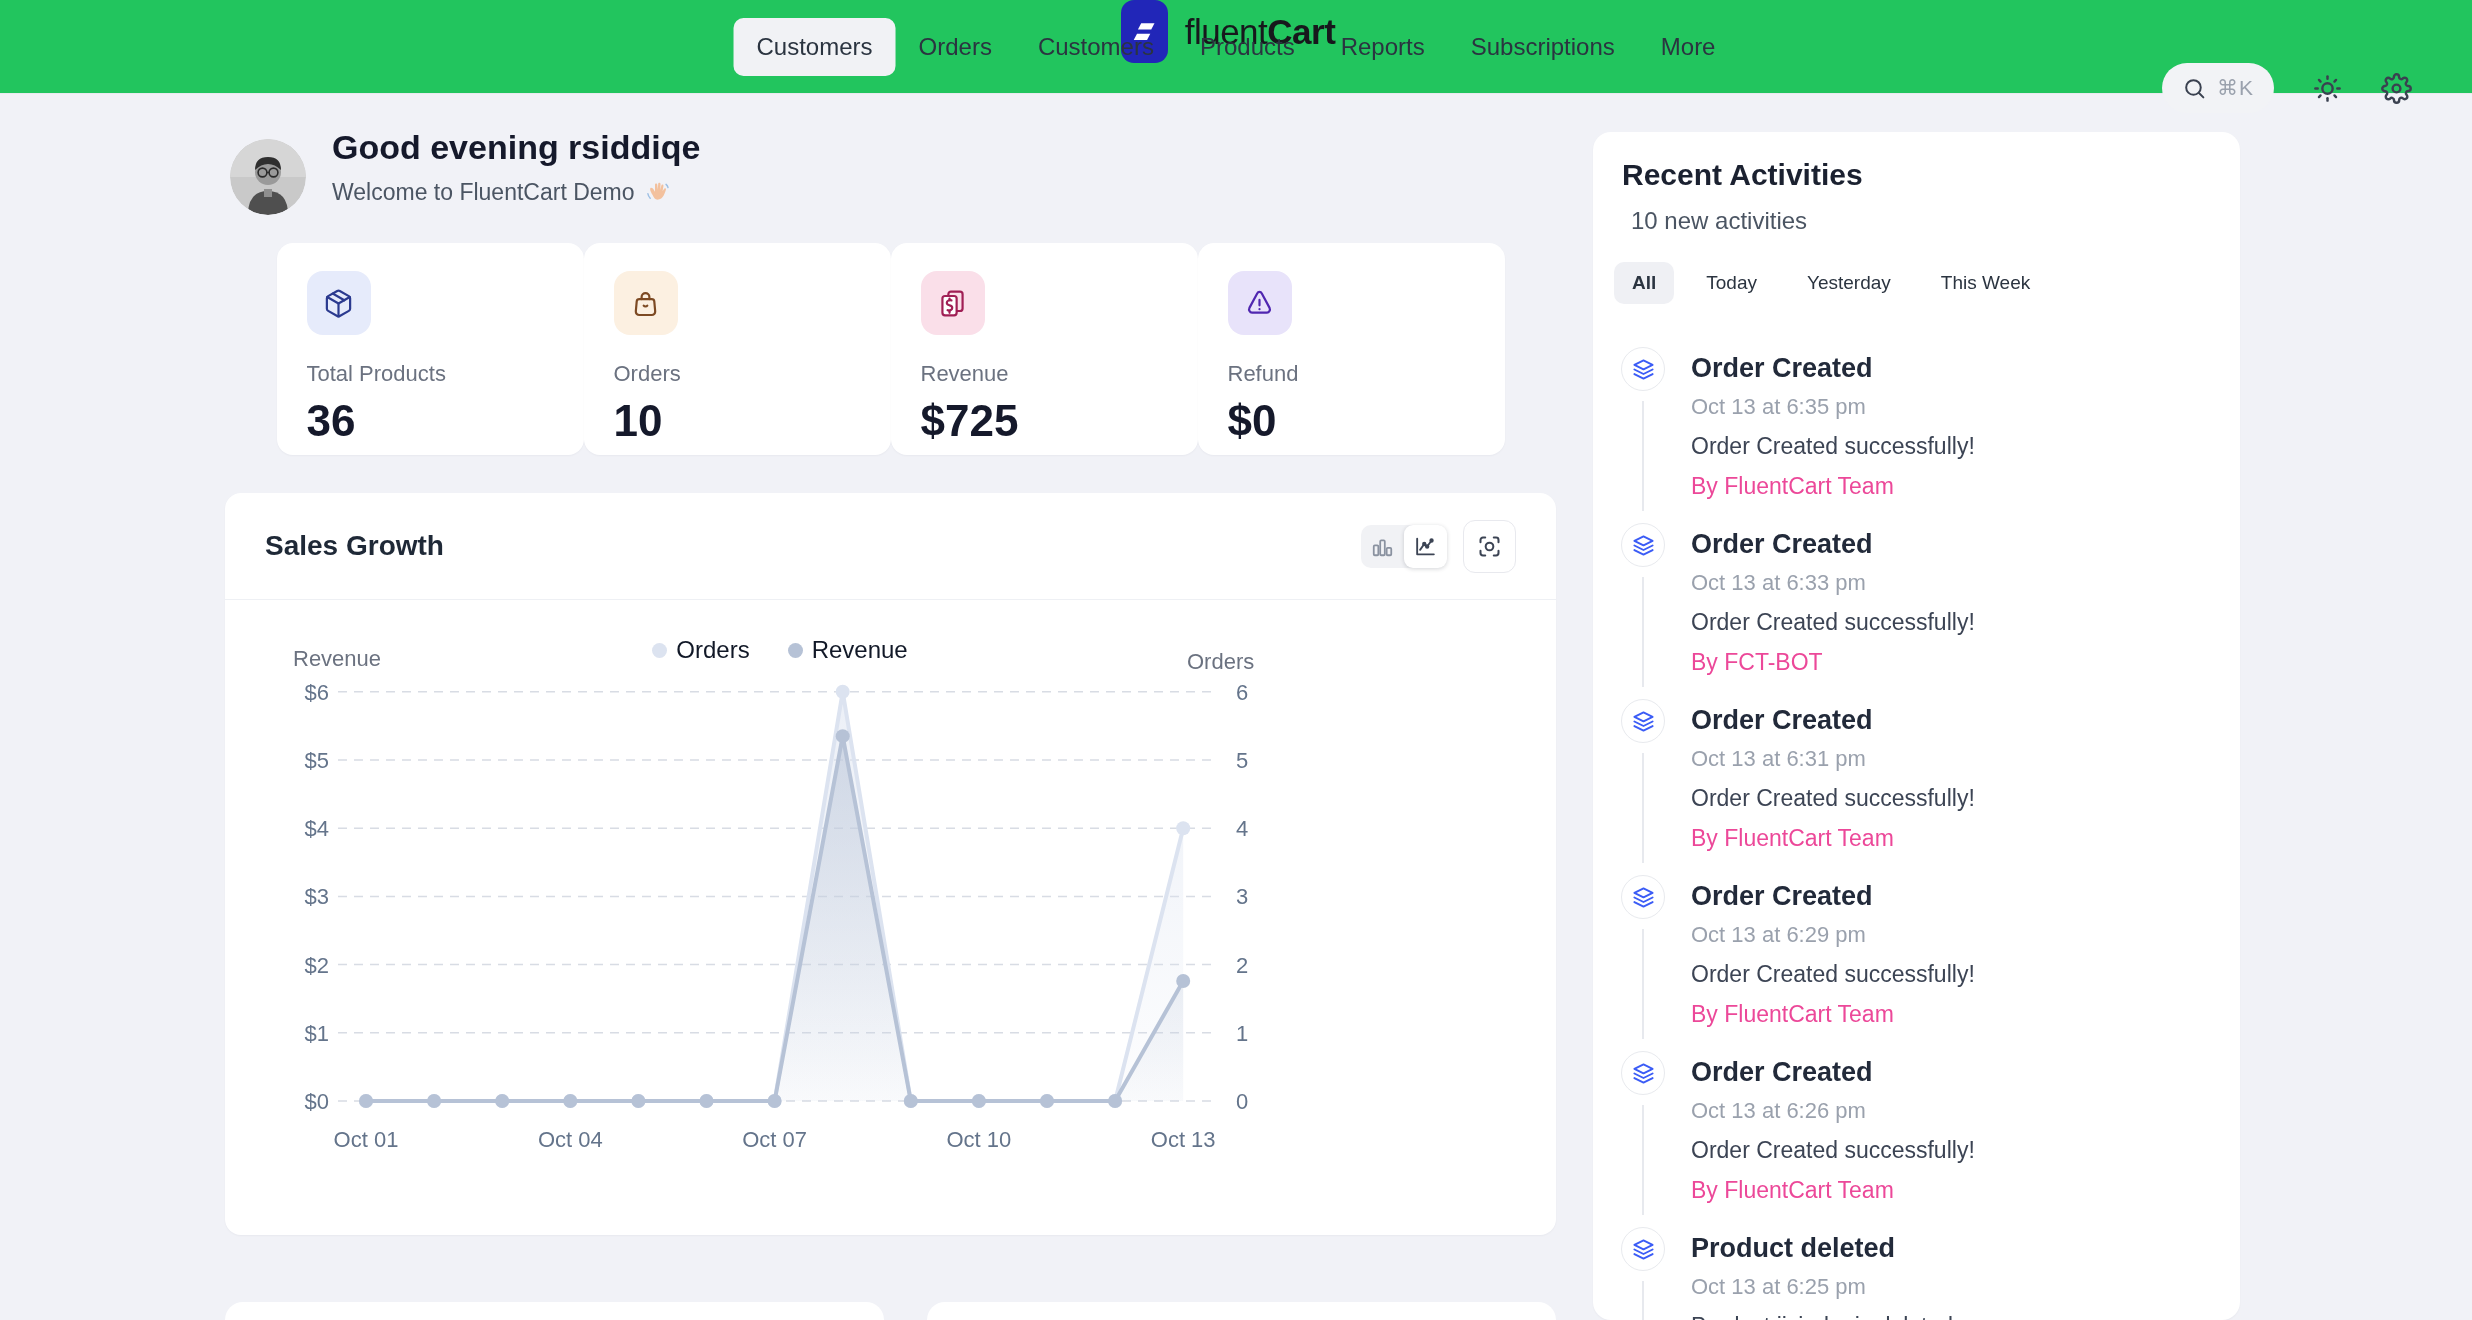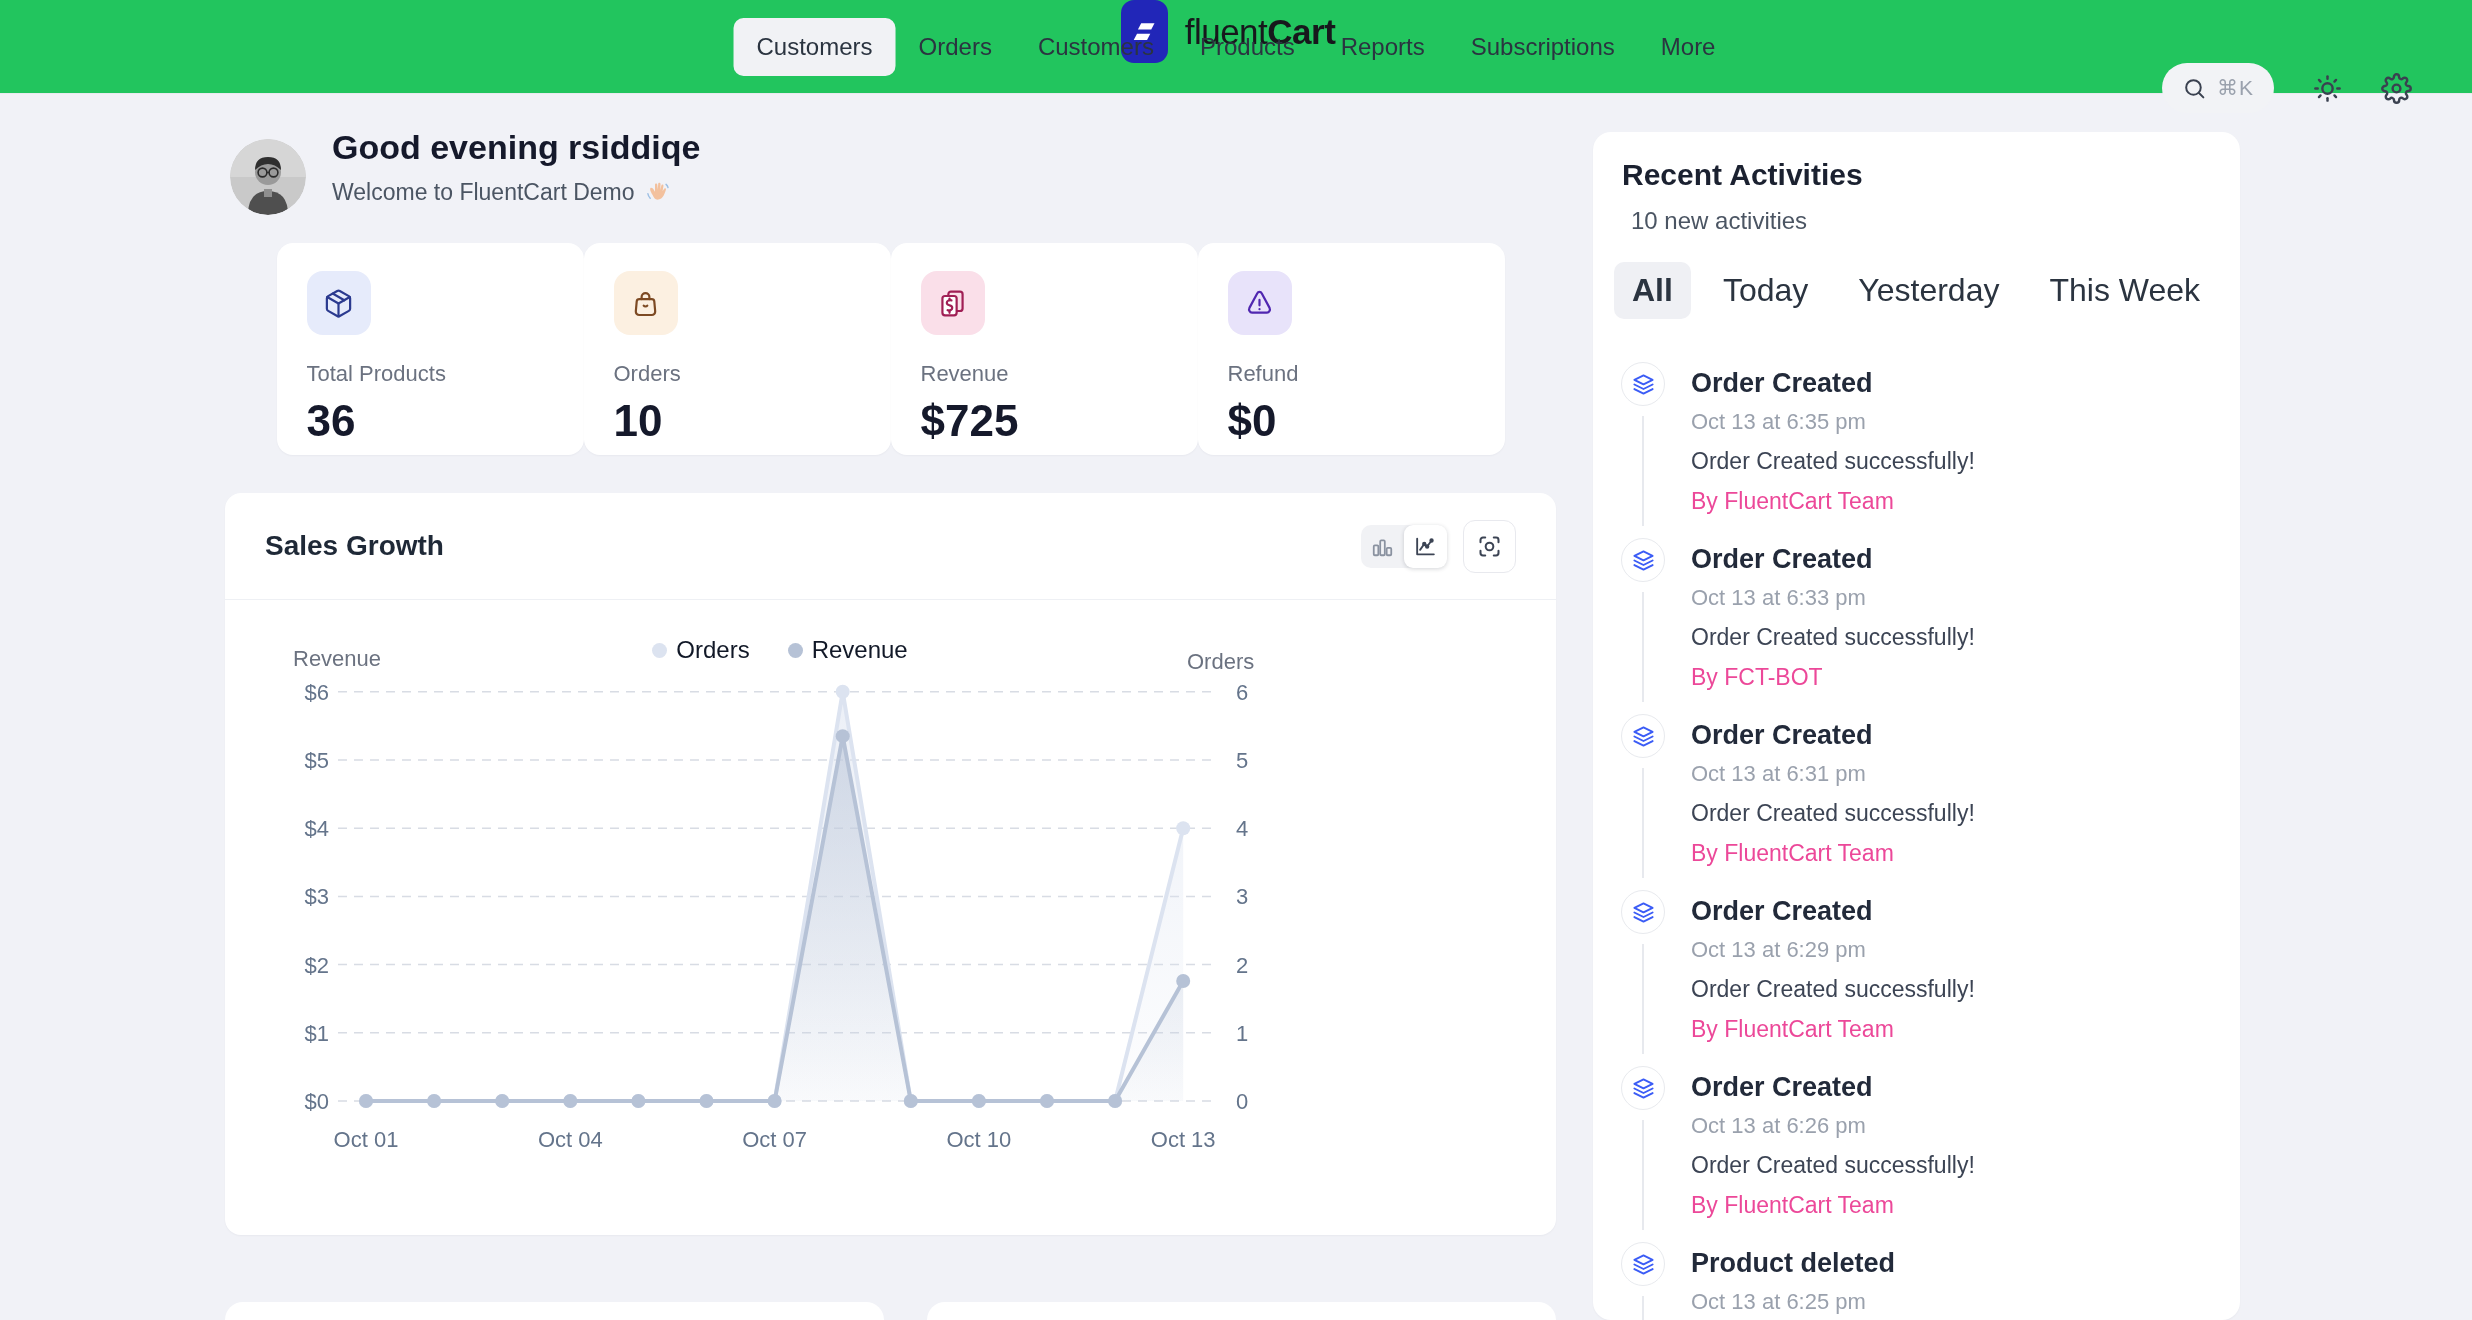--- a/index.html
+++ b/index.html
@@ -61,21 +61,21 @@
   .bottom-card { position:absolute; top:1302px; height:90px; background:#fff; border-radius:18px; }
   .bottom-card.left { left:225px; width:659px; }
   .bottom-card.right { left:927px; width:629px; }
 
   
   .activities { position:absolute; left:1593px; top:132px; width:647px; height:1188px; background:#fff;
                 border-radius:18px; box-shadow:0 1px 2px rgba(16,24,40,0.04); padding:26px 28px; overflow:hidden; }
   .act-title { font-size:30px; font-weight:700; color:#1b2130; margin-left:1px; }
   .act-sub { margin-top:15px; font-size:24px; color:#4b5563; margin-left:10px; }
   .act-filters { margin-top:27px; margin-left:-7px; display:flex; align-items:center; gap:14px; }
-  .filter-pill { font-size:32px; color:#2b3440; padding:10px 18px; border-radius:10px; cursor:pointer; white-space:nowrap; }
+  .filter-pill { font-size:19px; color:#2b3440; padding:10px 18px; border-radius:10px; cursor:pointer; white-space:nowrap; }
   .filter-pill.active { background:#eff0f4; font-weight:700; }
   .act-list { margin-top:35px; }
   .act-item { position:relative; height:176px; padding-left:70px; }
   .act-circle { position:absolute; left:0; top:8px; width:44px; height:44px; border-radius:50%;
                 border:1.5px solid #e8eaee; background:#fff; display:flex; align-items:center; justify-content:center; }
   .act-line { position:absolute; left:21px; top:62px; width:2px; height:110px; background:#e7e9ee; }
   .act-item-title { padding-top:14px; font-size:27px; font-weight:700; color:#222a3a; }
   .act-time { margin-top:10px; font-size:22px; color:#9aa1ad; }
   .act-msg { margin-top:13px; font-size:23px; color:#3c4454; }
   .act-by { margin-top:13px; font-size:23px; color:#ec4899; }

